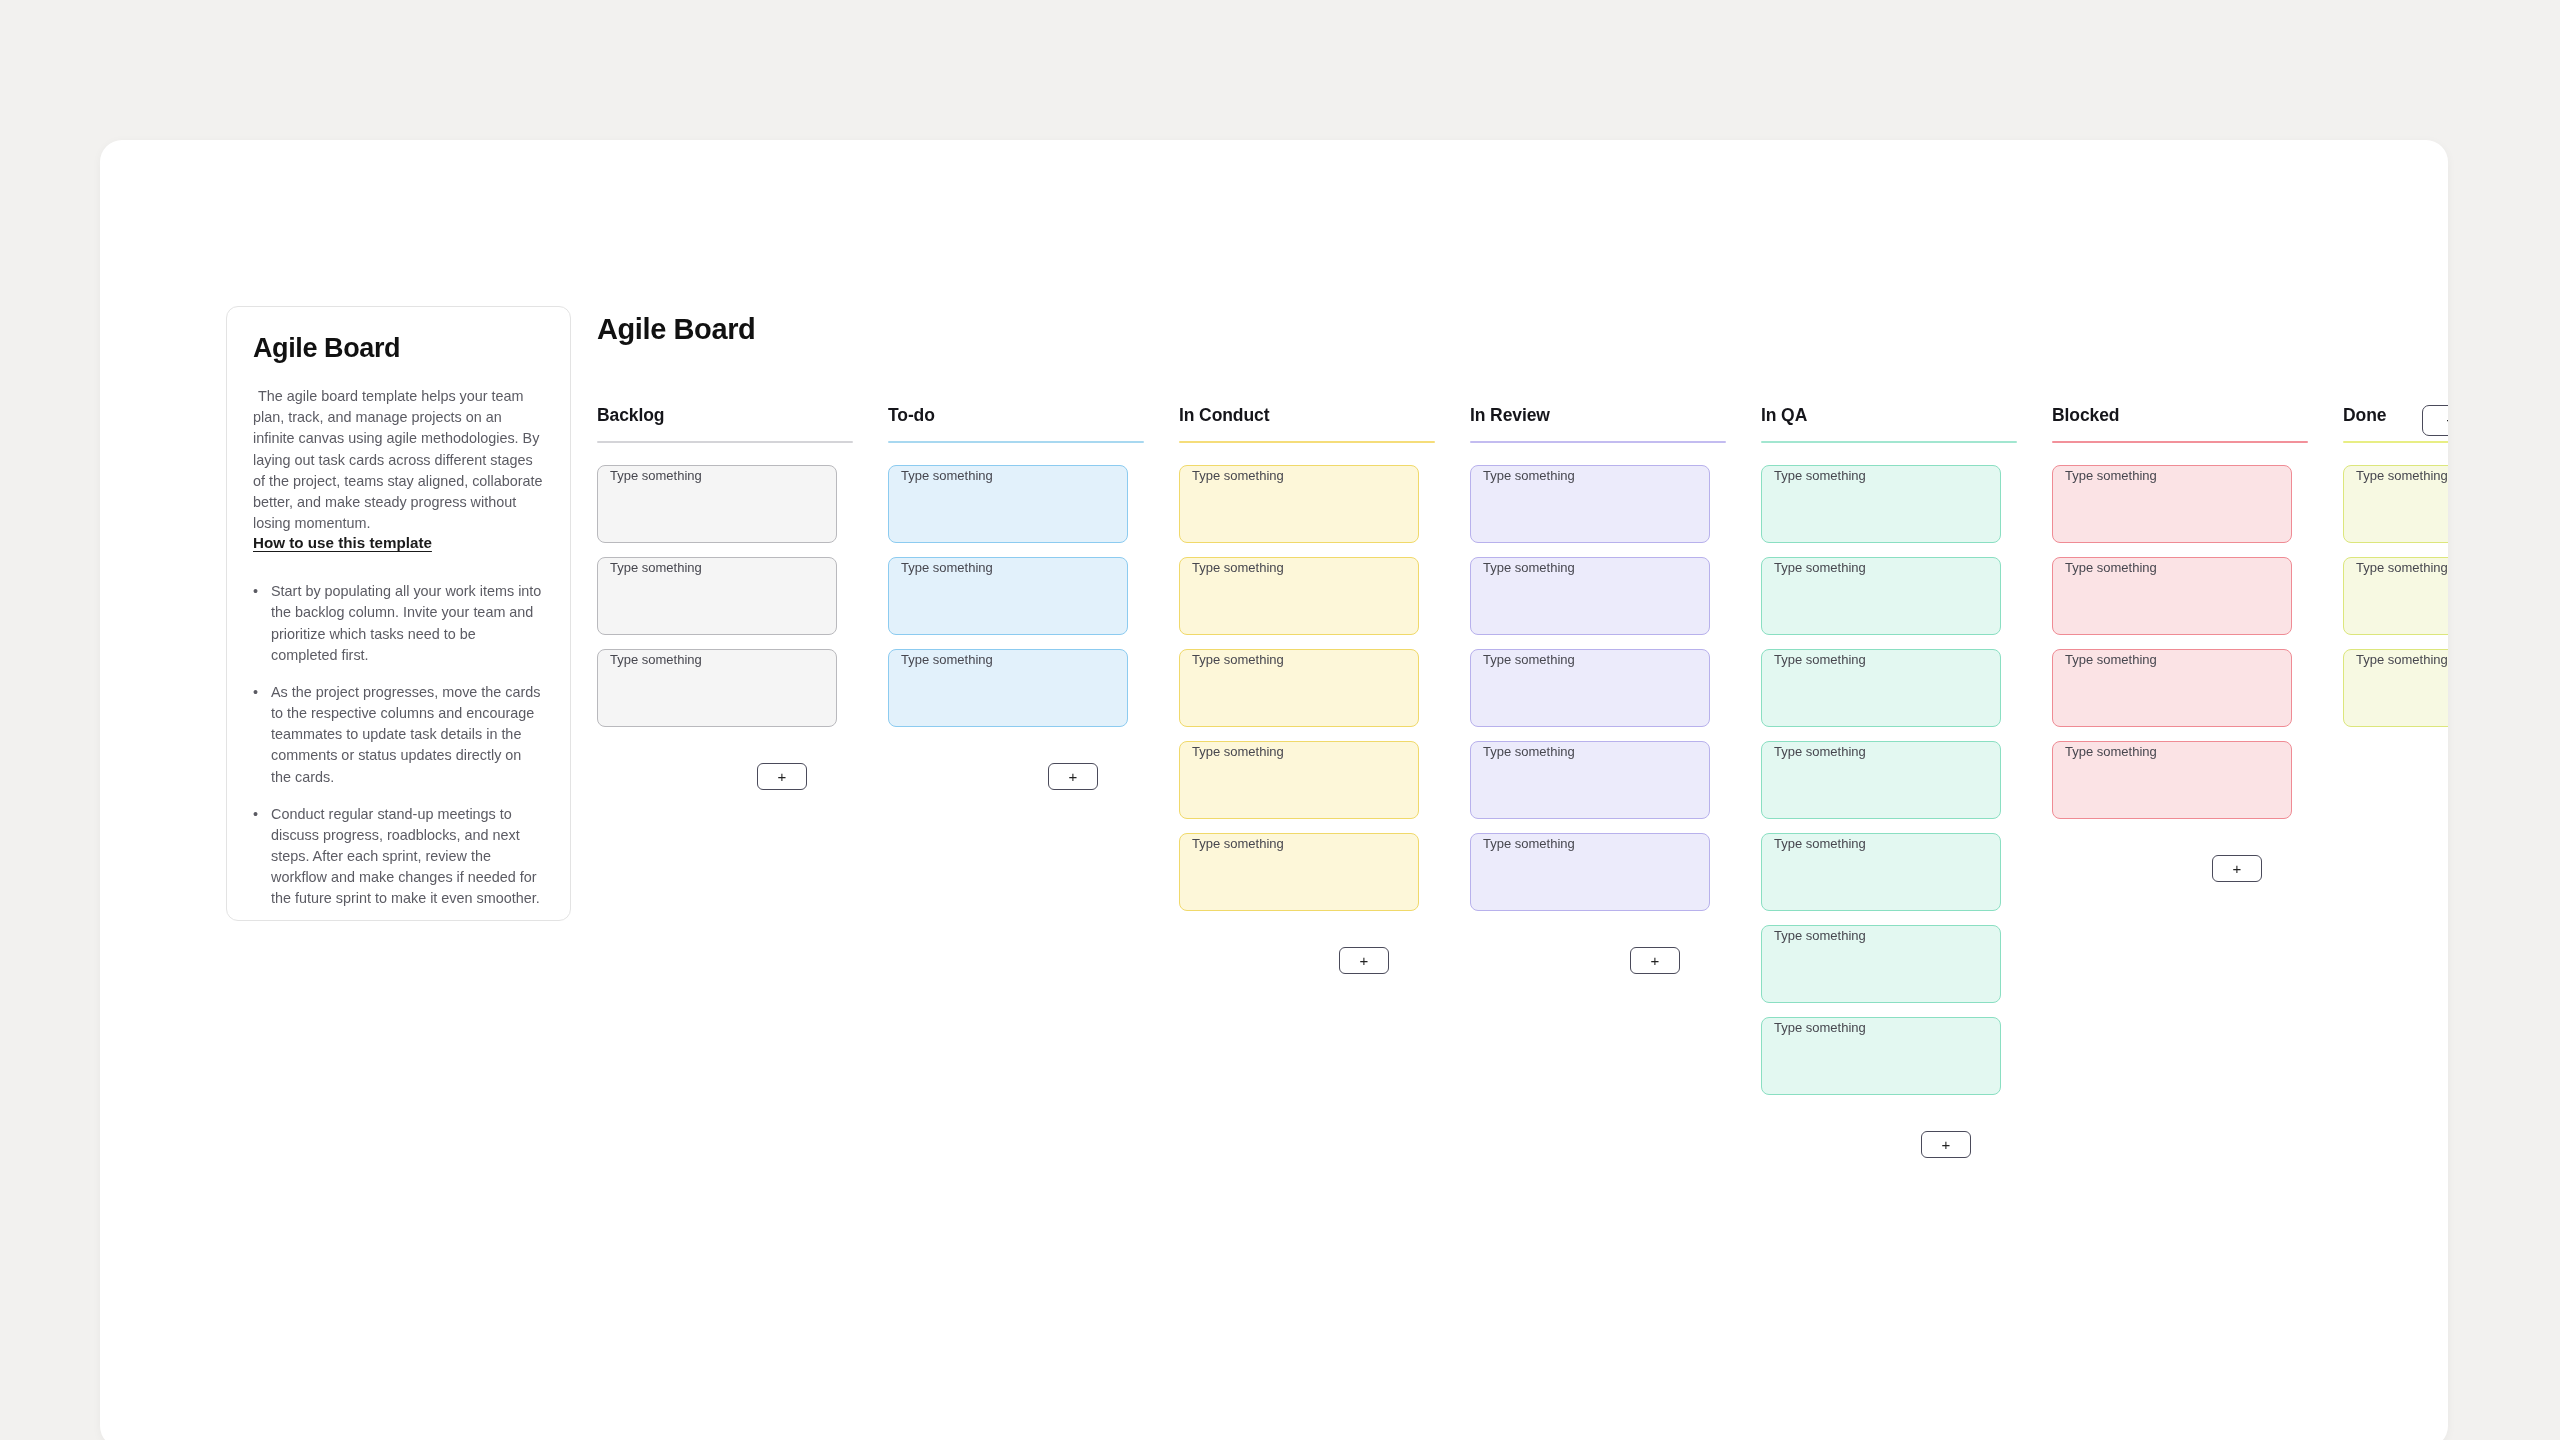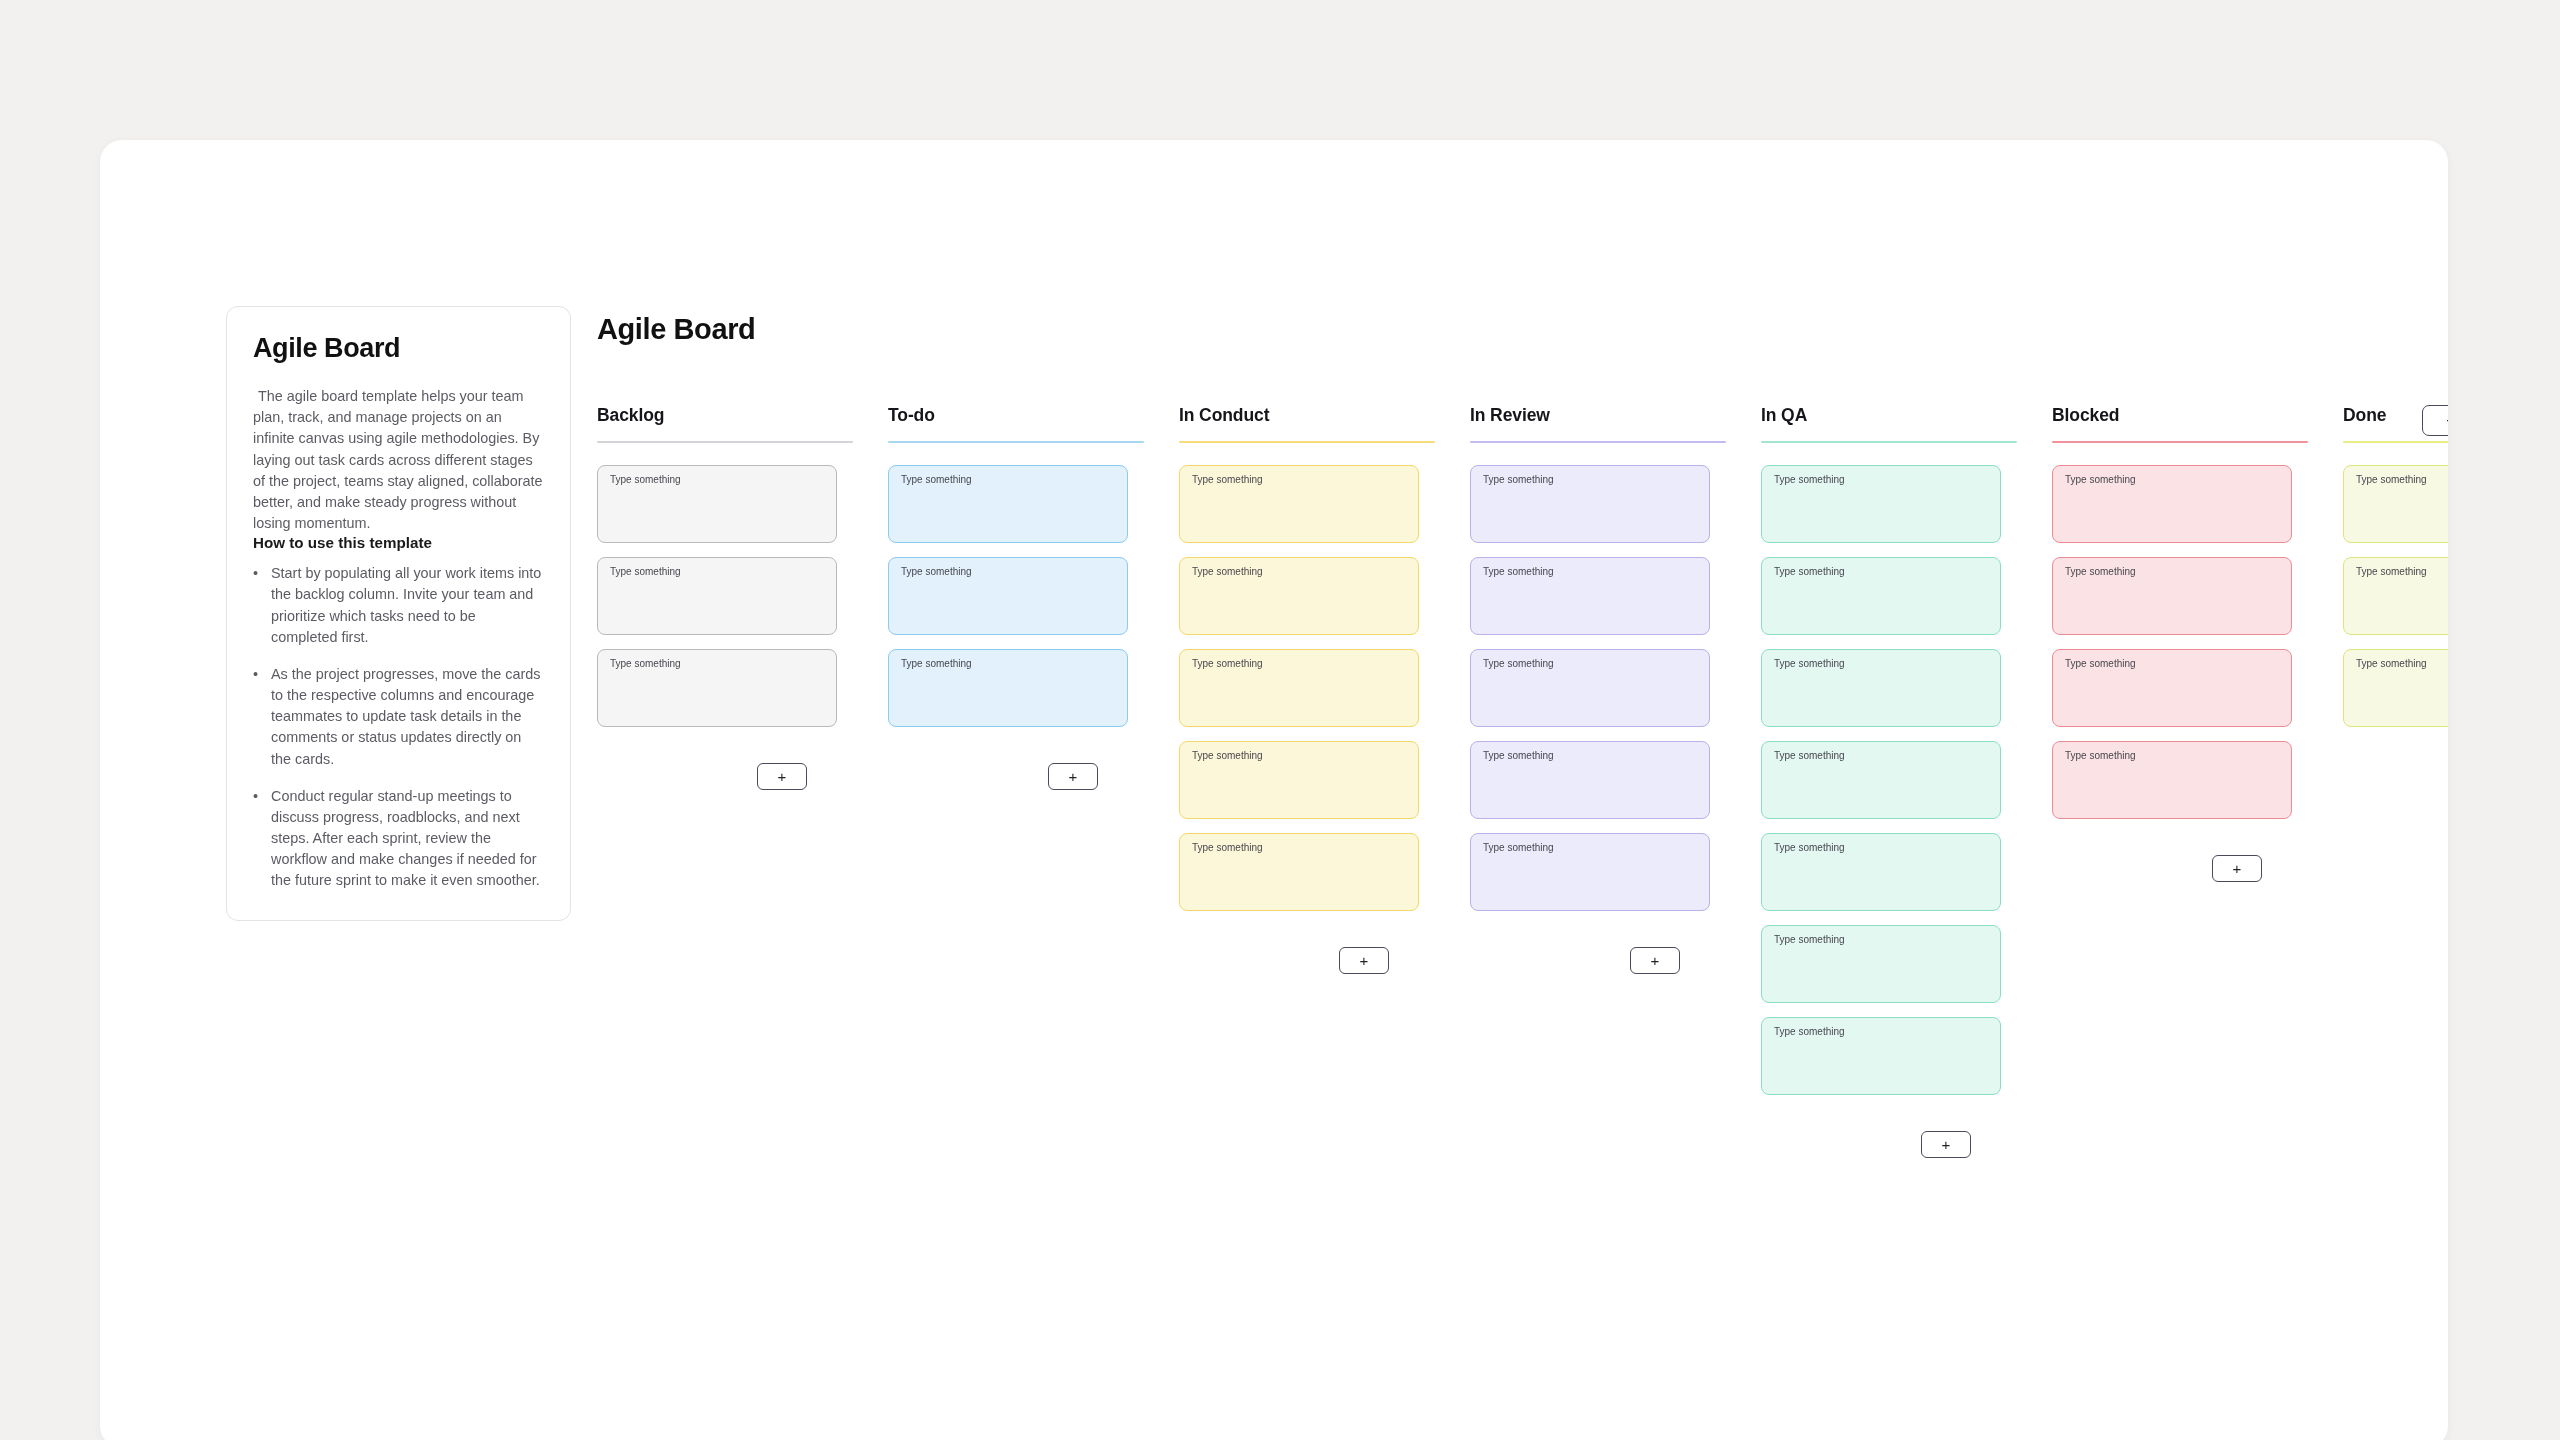--- a/index.html
+++ b/index.html
@@ -41,22 +41,23 @@
   #info-desc {
     font-size: 14.4px;
     line-height: 1.47;
     color: #5b5b63;
     text-indent: 5px;
   }
   #info-howto {
     font-size: 15.2px;
     font-weight: 700;
     color: #1a1a1a;
+    text-decoration: underline;
     text-underline-offset: 3px;
-    margin-bottom: 12px;
+    margin-bottom: 30px;
   }
   .info-bullet {
     display: flex;
     font-size: 14.4px;
     line-height: 1.47;
     color: #5b5b63;
     margin-bottom: 16px;
   }
   .info-bullet .dot {
     flex: 0 0 18px;
@@ -109,22 +110,22 @@
     margin-top: 22px;
     display: flex;
     flex-direction: column;
     gap: 14px;
   }
   .card {
     width: 240px;
     height: 78px;
     border-radius: 8px;
     border: 1px solid;
-    padding: 8px 12px;
-    font-size: 10px;
+    padding: 2px 12px;
+    font-size: 13px;
     color: #47474f;
     line-height: 1.2;
   }
   .add-btn {
     margin-top: 22px;
     width: 50px;
     height: 27px;
     border: 1px solid #4a4a5a;
     border-radius: 6px;
     background: #ffffff;

